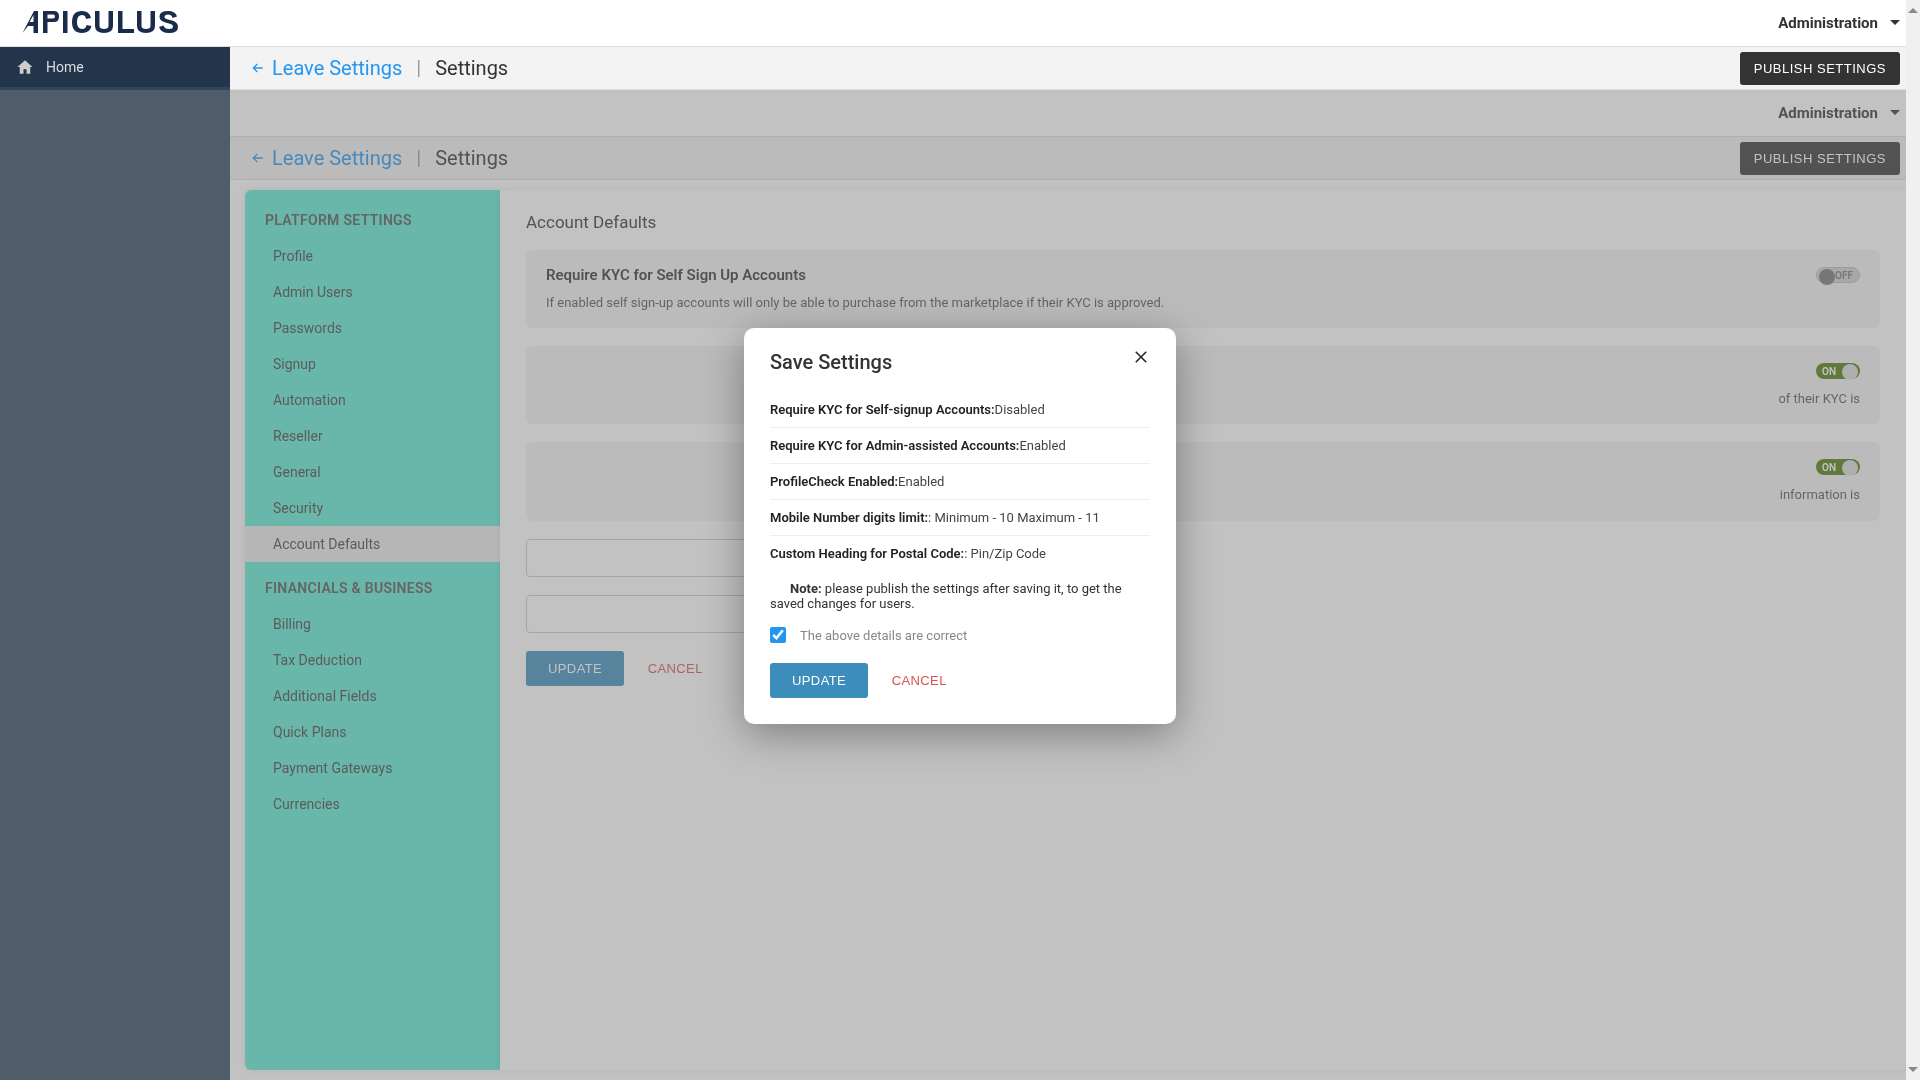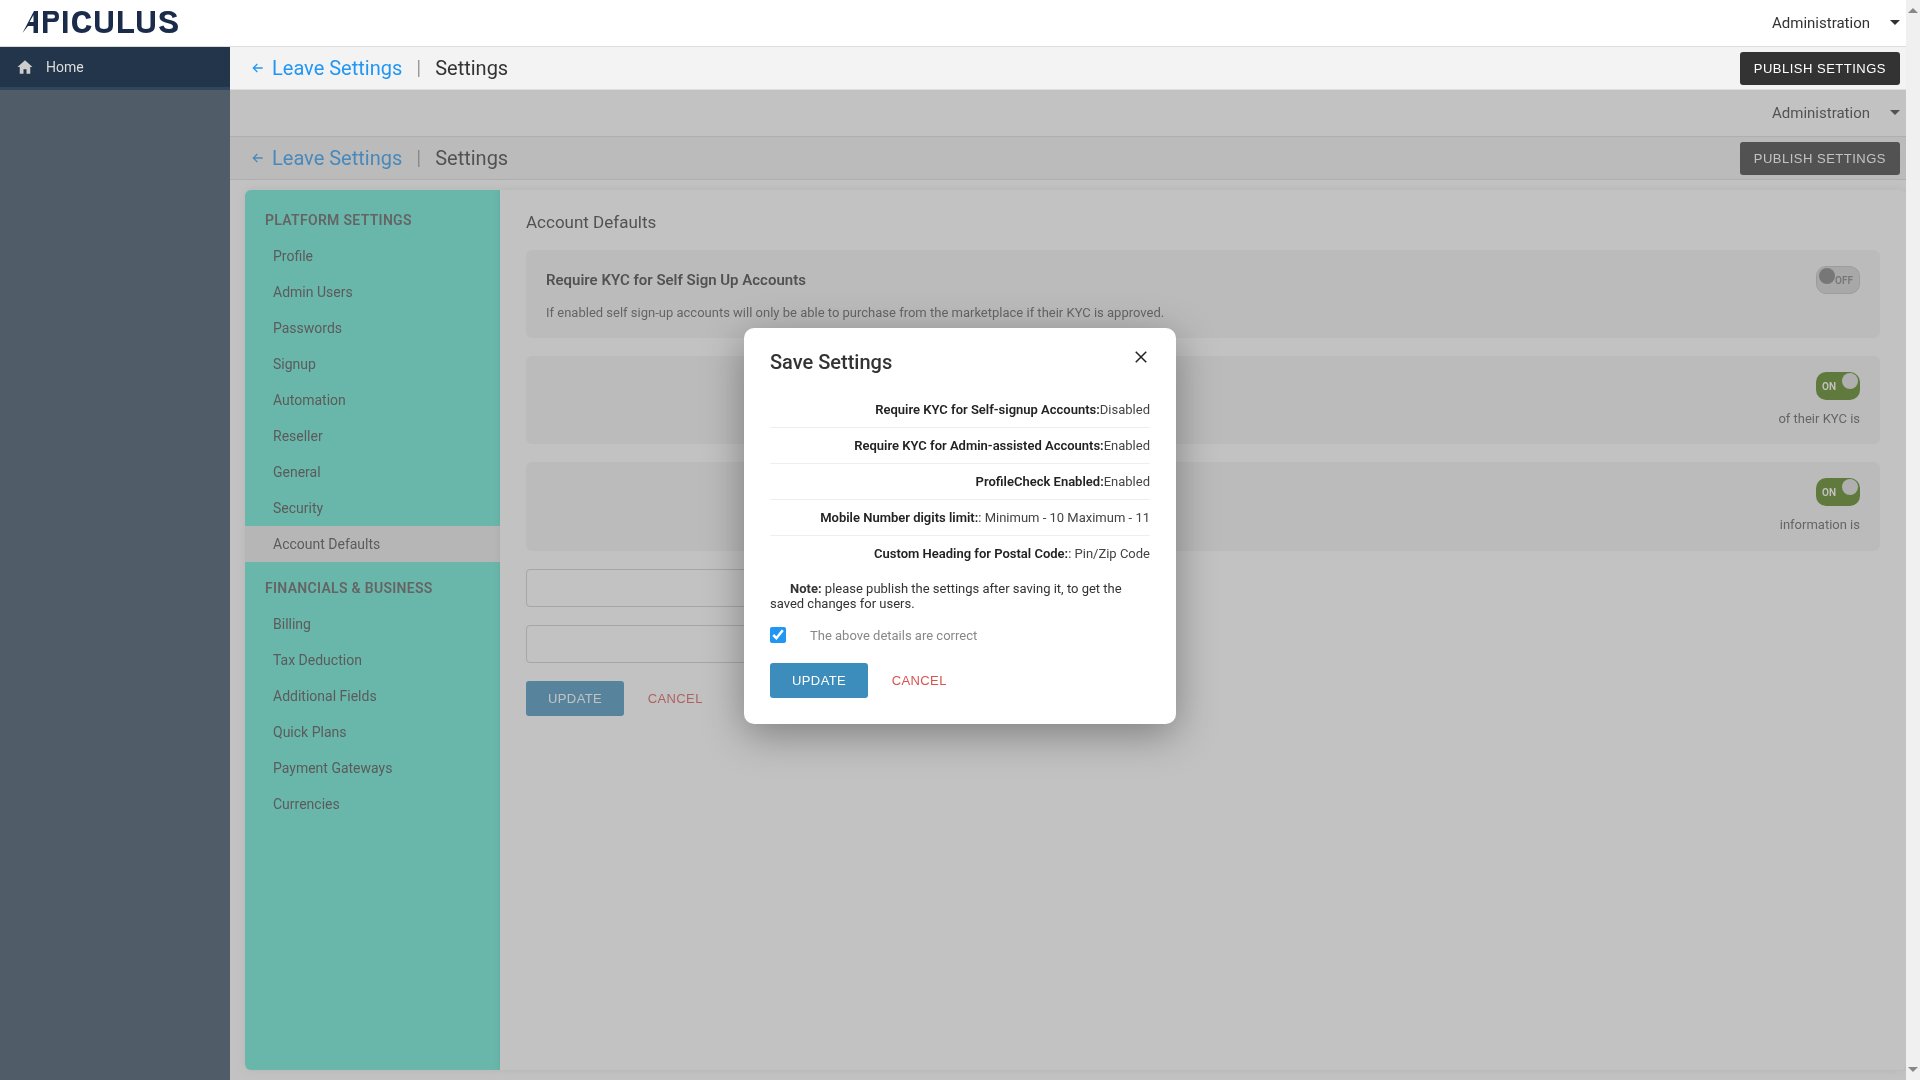--- a/index.html
+++ b/index.html
@@ -11,21 +11,21 @@
     height: 47px;
     background: #fff;
     border-bottom: 1px solid #ddd;
     display: flex;
     align-items: center;
     justify-content: space-between;
     padding: 0 20px;
   }
   .logo { display: flex; align-items: center; gap: 2px; }
   .logo svg { height: 30px; }
-  .admin-dd { color: #333; font-size: 15px; cursor: pointer; display: flex; align-items: center; gap: 20px; }
+  .admin-dd { color: #333; font-size: 15px; cursor: pointer; display: flex; align-items: center; gap: 12px; font-weight: bold; }
   .admin-dd .caret { border: 5px solid transparent; border-top-color: #333; margin-top: 4px; }
 
   
   .sub-bar {
     height: 43px;
     background: #f3f3f3;
     border-bottom: 1px solid #ddd;
     display: flex;
     align-items: center;
     justify-content: space-between;
@@ -122,21 +122,21 @@
   }
   .content-title { font-size: 17px; color: #333; margin-bottom: 18px; }
   .card {
     background: #f3f3f3; border-radius: 6px; padding: 16px 20px;
     margin-bottom: 18px;
   }
   .card-row { display: flex; justify-content: space-between; align-items: center; }
   .card-title { font-weight: 600; font-size: 15px; }
   .card-desc { font-size: 13px; color: #555; margin-top: 10px; line-height: 1.4; }
   .toggle {
-    width: 44px; height: 28px; border-radius: 10px; position: relative;
+    width: 44px; height: 16px; border-radius: 10px; position: relative;
     display: inline-flex; align-items: center;
   }
   .toggle.off { background: #d0d0d0; border:1px solid #bbb; }
   .toggle.on  { background: #4d7c0f; }
   .toggle .knob {
     width: 16px; height: 16px; border-radius: 50%;
     position: absolute; top: 1px;
   }
   .toggle.off .knob { left: 2px; background: #777; }
   .toggle.on  .knob { right: 2px; background: #ddd; }
@@ -168,30 +168,30 @@
     box-shadow: 0 10px 40px rgba(0,0,0,.35);
     padding: 22px 26px 26px;
     margin-top: 11px;
   }
   .modal-title { font-size: 20px; font-weight: 500; }
   .modal-close {
     position: absolute; top: 20px; right: 22px;
     width: 22px; height: 22px; cursor: pointer; font-size: 20px; line-height: 1;
   }
   .m-row {
-    display: flex; justify-content: flex-end;
+    display: flex; justify-content: flex-start;
     font-size: 13px; padding: 10px 0;
     border-bottom: 1px solid #eee;
   }
   .m-row.last { border-bottom: none; }
   .m-key { font-weight: 600; color: #222; }
   .m-val { color: #444; }
   .m-note { font-size: 13px; margin-top: 10px; }
   .m-note b { font-weight: 700; padding-left: 20px; }
-  .m-check { display: flex; align-items: center; gap: 24px; margin-top: 16px; font-size: 13px; color: #888; }
+  .m-check { display: flex; align-items: center; gap: 14px; margin-top: 16px; font-size: 13px; color: #888; }
   .m-check input { width: 16px; height: 16px; accent-color: #2196f3; }
   .m-actions { margin-top: 20px; }
 
   
   .scrollbar {
     position: absolute; top: 0; right: 0; width: 14px; height: 100%;
     background: #f0f0f0; z-index: 400;
   }
   .scroll-up,.scroll-dn {
     position:absolute; left:0; width:100%; height:16px;

